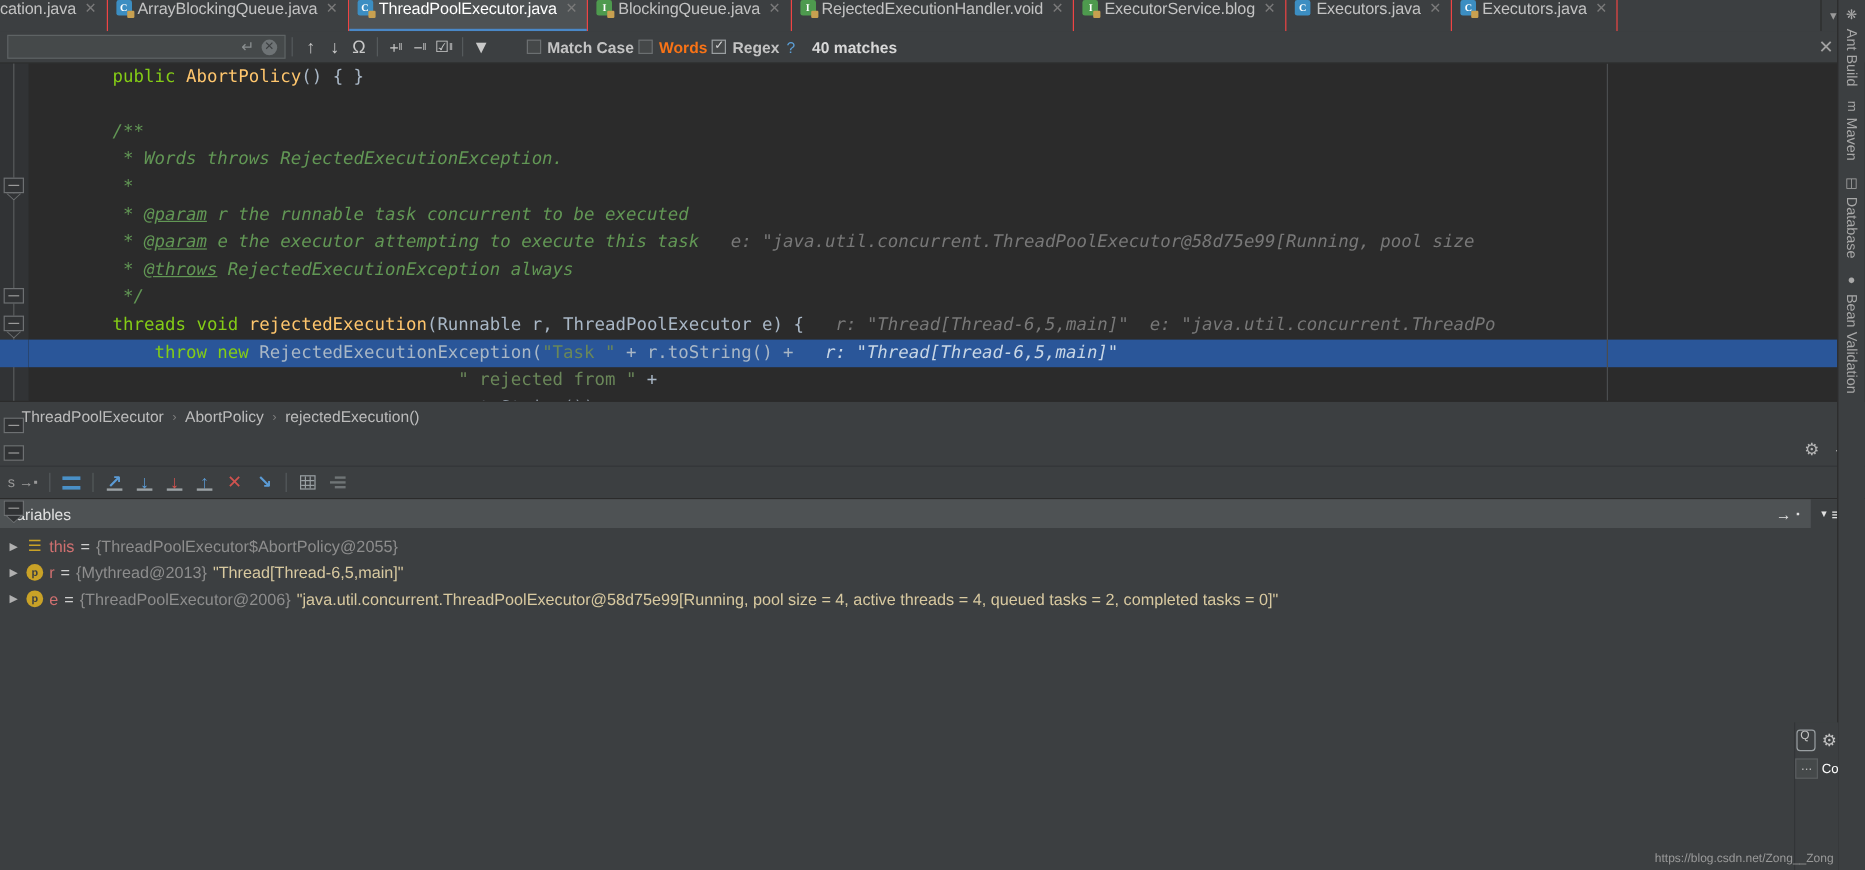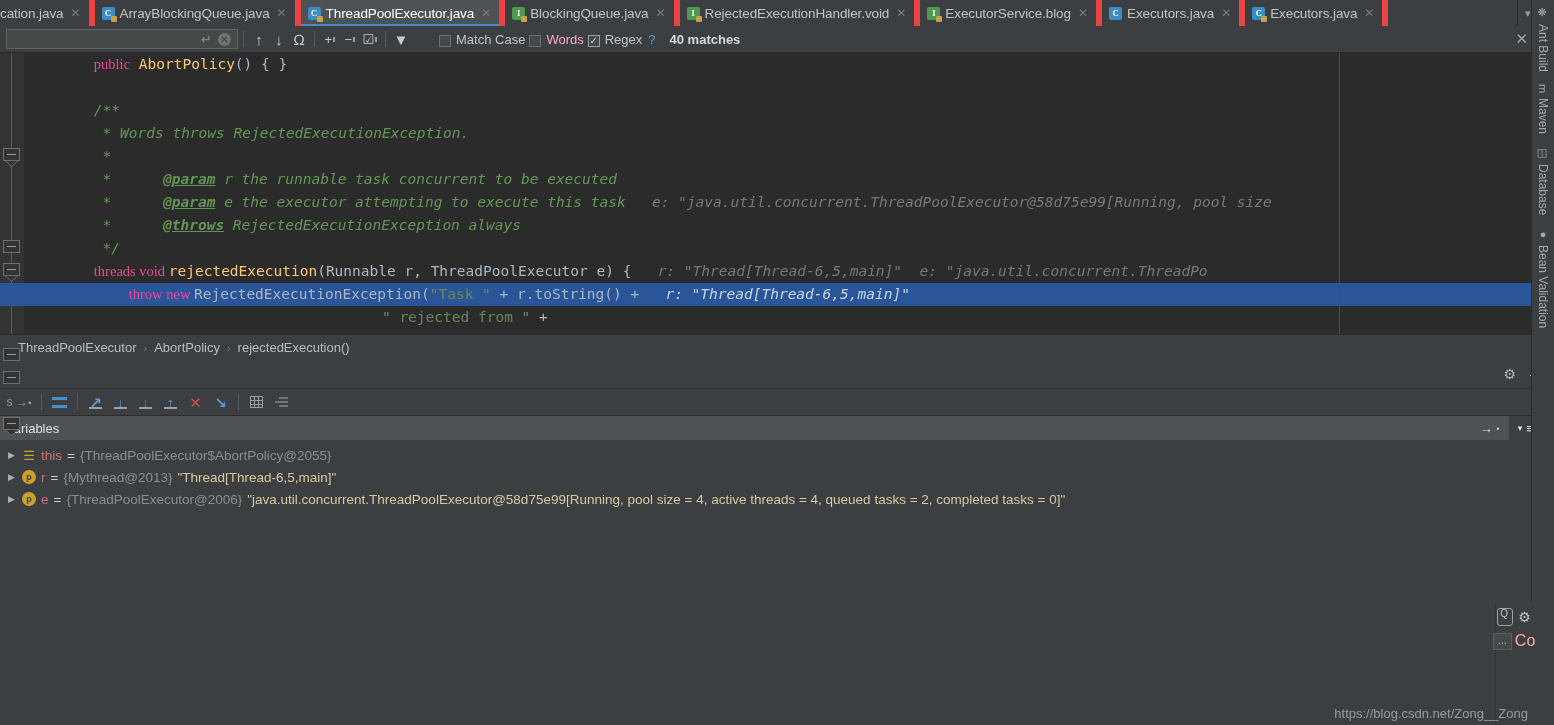--- a/index.html
+++ b/index.html
@@ -6,22 +6,22 @@
   body{
     width:1554px;height:725px;overflow:hidden;position:relative;
     font-family:"Liberation Sans","DejaVu Sans",sans-serif;
     font-size:13px;color:#bbbbbb;
     -webkit-font-smoothing:antialiased;
   }
   .ide{position:absolute;inset:0;display:flex;flex-direction:column;}
 
   
   .tabbar{height:26px;background:#3c3f41;display:flex;align-items:stretch;flex:0 0 26px;position:relative;}
-  .tab{display:flex;align-items:center;gap:5px;padding:0 8px 0 7px;
-       border-right:6px solid #ef4444;position:relative;white-space:nowrap;
+  .tab{display:flex;align-items:flex-start;gap:5px;padding:0 8px 0 7px;
+       border-right:1px solid #ef4444;position:relative;white-space:nowrap;
        font-size:13.5px;color:#c3c3c3;cursor:default;}
   .tab.first{padding-left:0;}
   .tab.active{background:#4e5254;color:#ffffff;}
   .tab.active::after{content:"";position:absolute;left:0;right:0;bottom:0;height:2.5px;background:#4a88c7;}
   .tab .fname{letter-spacing:-0.1px;}
   .tclose{font-size:12px;color:#7a7a7a;margin-left:2px;}
   .tabgap{flex:1;border-right:1px solid #2b2b2b;}
   .tabsplit{display:flex;align-items:center;gap:2px;padding:0 7px;color:#9a9a9a;font-size:11px;}
 
   
@@ -36,22 +36,22 @@
   .findbar{height:26px;background:#3c3f41;border-bottom:1px solid #2b2b2b;
            display:flex;align-items:center;flex:0 0 26px;position:relative;}
   .findfield{width:232px;height:20px;margin-left:6px;background:#45494a;border:1px solid #5e6364;
              display:flex;align-items:center;justify-content:flex-end;gap:6px;padding-right:6px;box-sizing:border-box;}
   .fsymbol{color:#8a8f90;font-size:13px;}
   .circx{width:13px;height:13px;border-radius:50%;background:#6e7375;color:#3c3f41;font-size:10px;
          line-height:13px;text-align:center;font-weight:bold;}
   .sep{width:1px;height:16px;background:#555a5c;margin:0 5px;}
   .ticon{width:20px;height:20px;display:flex;align-items:center;justify-content:center;color:#c9c9c9;font-size:15px;}
   .ticon.small{font-size:13px;}
-  .chk{display:flex;align-items:flex-end;gap:5px;margin-left:4px;color:#c3c3c3;font-size:13px;white-space:nowrap;}
-  .chk.dim{color:#f9a8d4;}
+  .chk{display:flex;align-items:center;gap:5px;margin-left:4px;color:#c3c3c3;font-size:13px;white-space:nowrap;font-weight:bold;}
+  .chk.dim{color:#f97316;}
   .box{width:12px;height:12px;border:1px solid #9a9fa1;background:#454849;box-sizing:border-box;
        font-size:10px;line-height:10px;text-align:center;color:#d6d6d6;}
   .box.off{border-color:#6b6f71;}
   .box.on{}
   .qmark{color:#5c9fd6;margin-left:6px;font-size:13px;}
   .matches{margin-left:14px;color:#d8d8d8;font-size:13px;font-weight:bold;}
   .findclose{position:absolute;right:26px;top:4px;color:#a2a2a2;font-size:15px;}
 
   
   .editorwrap{flex:1;display:flex;min-height:0;position:relative;background:#2b2b2b;}
@@ -64,24 +64,24 @@
   .foldtri i{position:absolute;left:1px;top:0;right:1px;bottom:1px;background:#313335;
            clip-path:polygon(0 0,100% 0,50% 100%);display:block;}
   .gutterhi{position:absolute;left:0;right:0;height:23px;background:#2a5699;}
 
   .codearea{flex:1;position:relative;overflow:hidden;background:#2b2b2b;}
   .lineband{position:absolute;left:0;right:0;height:23px;}
   .lineband.hl{background:#2a5699;}
   pre.code{position:absolute;left:0;top:0;margin:0;padding:0;
            font-family:"DejaVu Sans Mono","Liberation Mono",monospace;
            font-size:14.5px;line-height:23px;white-space:pre;color:#a9b7c6;}
-  .kw{color:#ec4899;font-family:Liberation Serif, serif;}
+  .kw{color:#84cc16;}
   .meth{color:#ffc66d;}
   .cmt{color:#629755;font-style:italic;}
-  .cmtlink{color:#629755;font-style:italic;text-decoration:underline;font-weight:bold;margin-left:43px;}
+  .cmtlink{color:#629755;font-style:italic;text-decoration:underline;font-weight:normal;}
   .str{color:#6a8759;}
   .plain{color:#a9b7c6;}
   .hint{color:#787878;font-style:italic;}
   .hintsel{color:#c8d6e5;font-style:italic;}
   .dim{color:#8d9197;}
 
   
   .markerbar{width:14px;background:#313335;position:relative;flex:0 0 14px;}
   .mk{position:absolute;left:2px;width:10px;height:2px;}
   .scrollthumb{position:absolute;left:2px;width:9px;background:#7a7d7f;border-radius:1px;}
@@ -139,23 +139,23 @@
 
   
   .dbgside{position:absolute;right:22px;bottom:0;width:36px;top:602px;background:#3c3f41;
            border-left:1px solid #323537;display:flex;flex-direction:column;align-items:center;gap:6px;padding-top:6px;}
   .dbgside .row{display:flex;gap:5px;align-items:center;}
   .qicon{width:14px;height:16px;border:1.5px solid #9aa0a3;border-radius:3px;position:relative;}
   .qicon::after{content:"Q";position:absolute;left:2px;top:-1px;font-size:10px;color:#c3c3c3;}
   .gear{color:#c3c3c3;font-size:14px;}
   .ellipsebtn{border:1px solid #5a5e60;background:#45494a;color:#b9b9b9;font-size:11px;
               padding:0 4px;height:15px;line-height:13px;}
-  .cotext{color:#fca5a5;font-size:16px;}
-
-  .watermark{position:absolute;right:26px;bottom:4px;color:#9a9a9a;font-size:13px;
+  .cotext{color:#ffffff;font-size:11px;}
+
+  .watermark{position:absolute;right:26px;bottom:4px;color:#9a9a9a;font-size:10px;
              font-family:"Liberation Sans",sans-serif;}
   .vline{position:absolute;top:0;bottom:0;width:1px;background:#4a4d4f;}
 </style>
 </head>
 <body>
 
 <div class="ide">
 
   <div class="tabbar">
     <div class="tab first">

